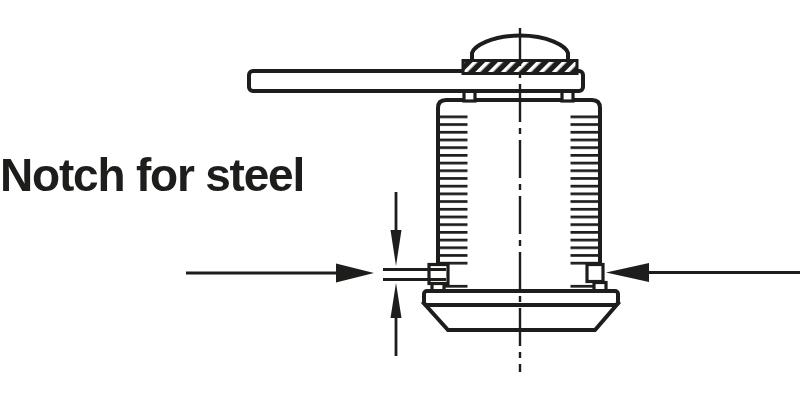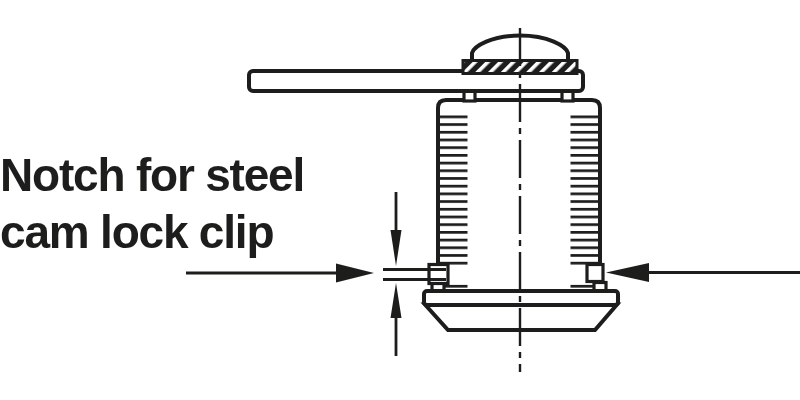--- a/index.html
+++ b/index.html
@@ -26,21 +26,20 @@
   }
   .note-label span { display: block; }
 </style>
 </head>
 <body>
 
 <div class="stage">
 
   <div class="note-label">
     <span>Notch for steel</span>
-    <span>cam lock clip</span>
   </div>
 
   <svg class="drawing" viewBox="0 0 800 400">
     <defs>
       <pattern id="threads" width="10" height="7.7" patternUnits="userSpaceOnUse">
         <rect width="10" height="2.7" fill="currentColor"></rect>
       </pattern>
       <pattern id="hatch" width="9" height="9" patternUnits="userSpaceOnUse" patternTransform="rotate(45)">
         <rect width="9" height="9" fill="currentColor"></rect>
         <rect width="3.6" height="9" fill="#ffffff"></rect>

